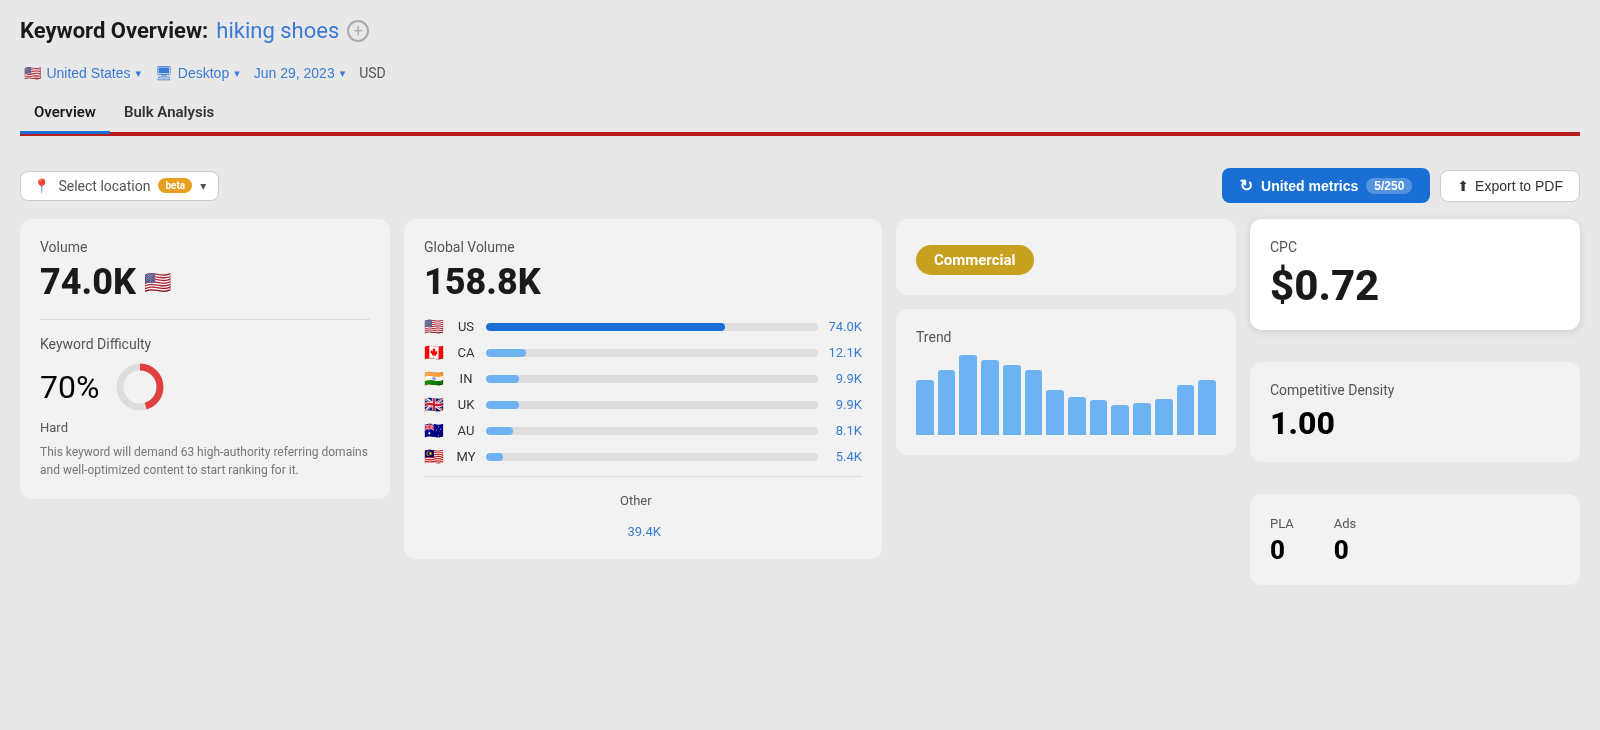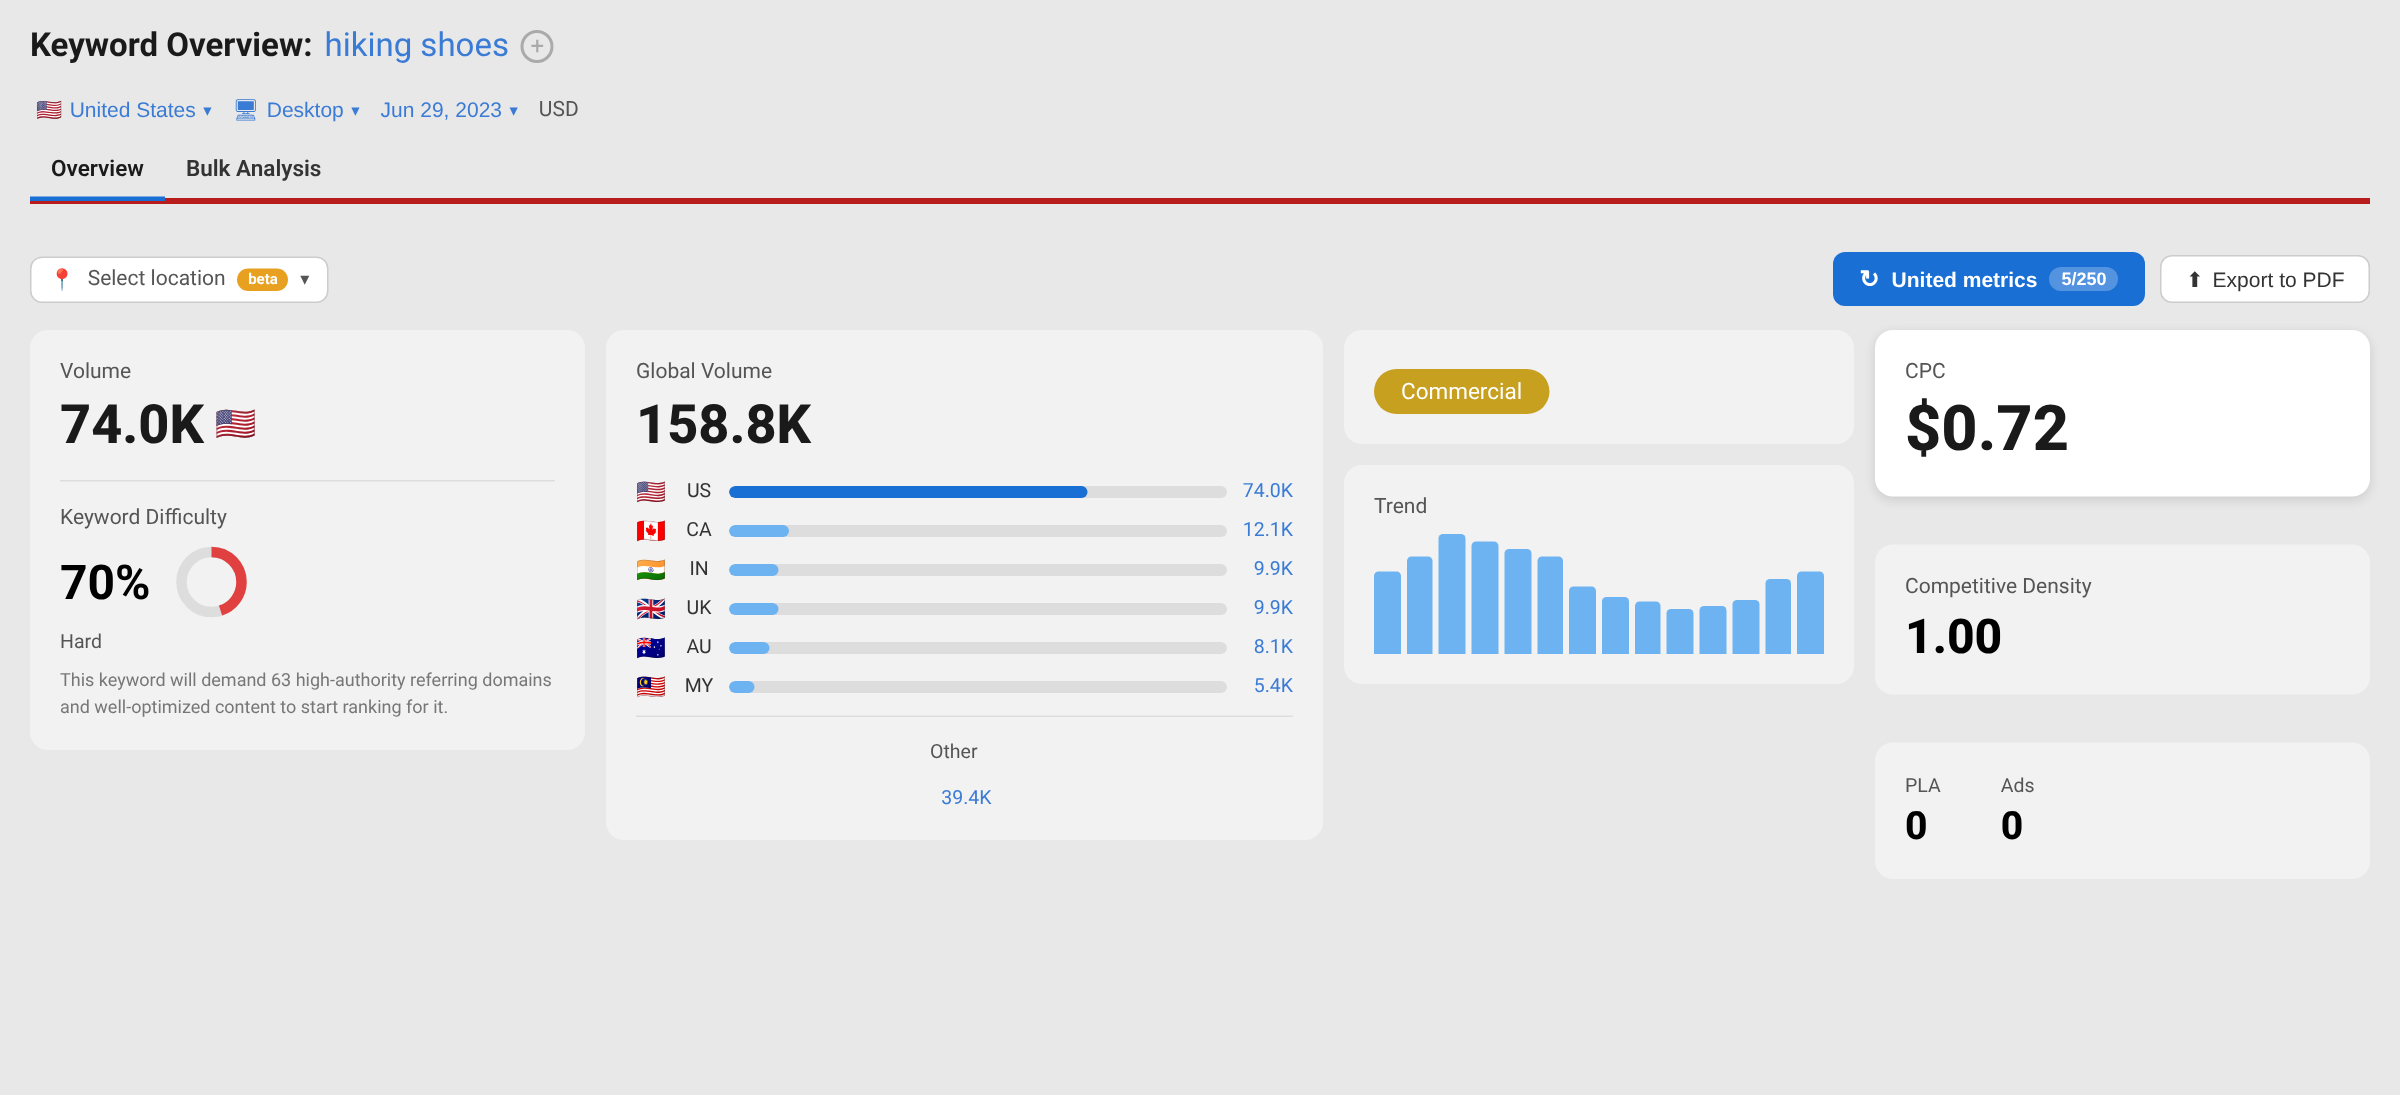--- a/index.html
+++ b/index.html
@@ -212,21 +212,21 @@
       margin-bottom: 8px;
     }
     .kd-row {
       display: flex;
       align-items: center;
       gap: 14px;
       margin-bottom: 6px;
     }
     .kd-percent {
       font-size: 32px;
-      font-weight: 700;
+      font-weight: 400;
     }
     .kd-donut {
       width: 54px;
       height: 54px;
     }
     .kd-label {
       font-size: 13px;
       color: #555;
       margin-top: 2px;
     }
@@ -300,21 +300,21 @@
       flex-direction: column;
       gap: 14px;
     }
     .intent-badge {
       display: inline-block;
       background: #c8a020;
       color: #fff;
       border-radius: 20px;
       padding: 6px 18px;
       font-size: 15px;
-      font-weight: 400;
+      font-weight: 700;
       margin-top: 6px;
     }
 
     
     .trend-bars {
       display: flex;
       align-items: flex-end;
       gap: 4px;
       height: 80px;
       margin-top: 10px;

